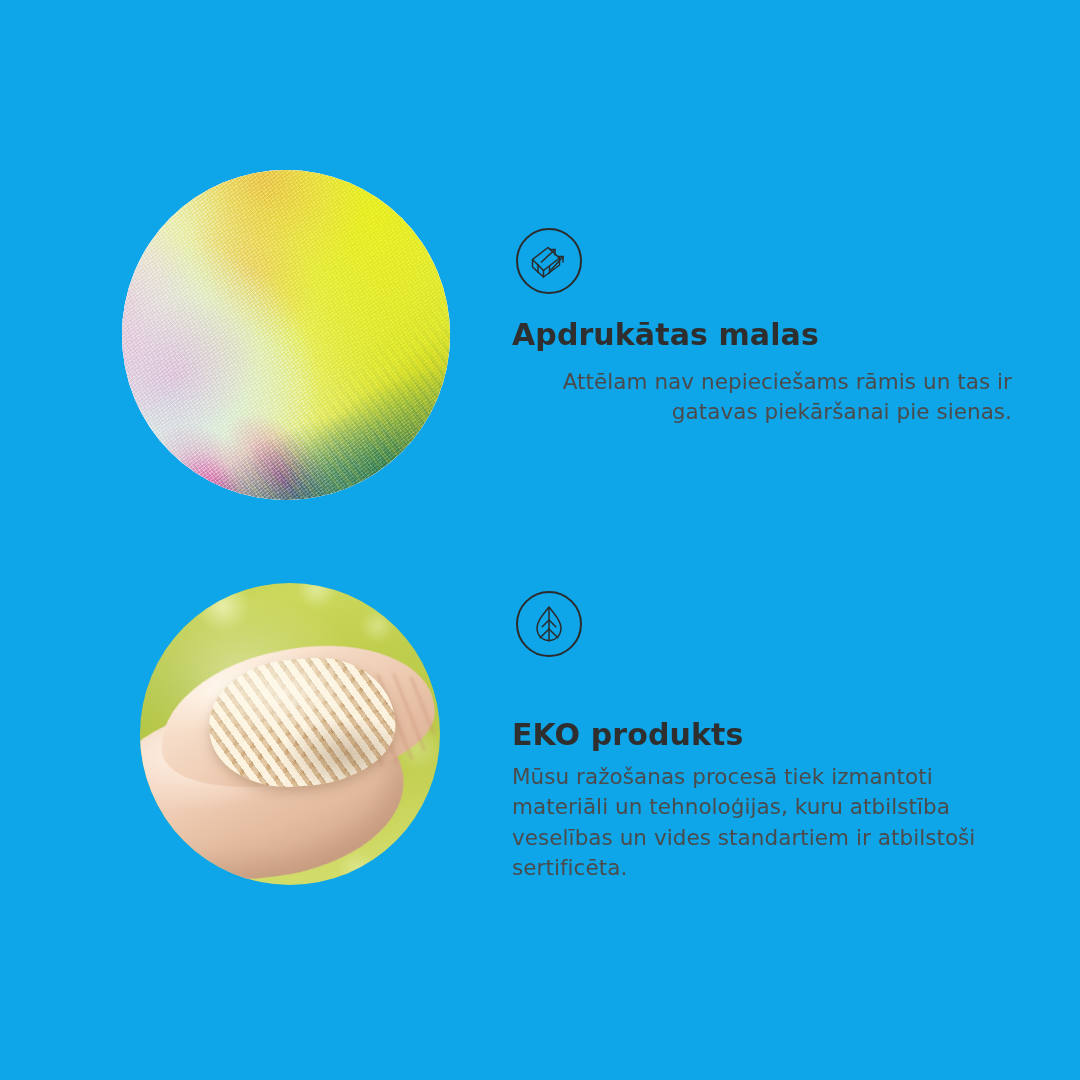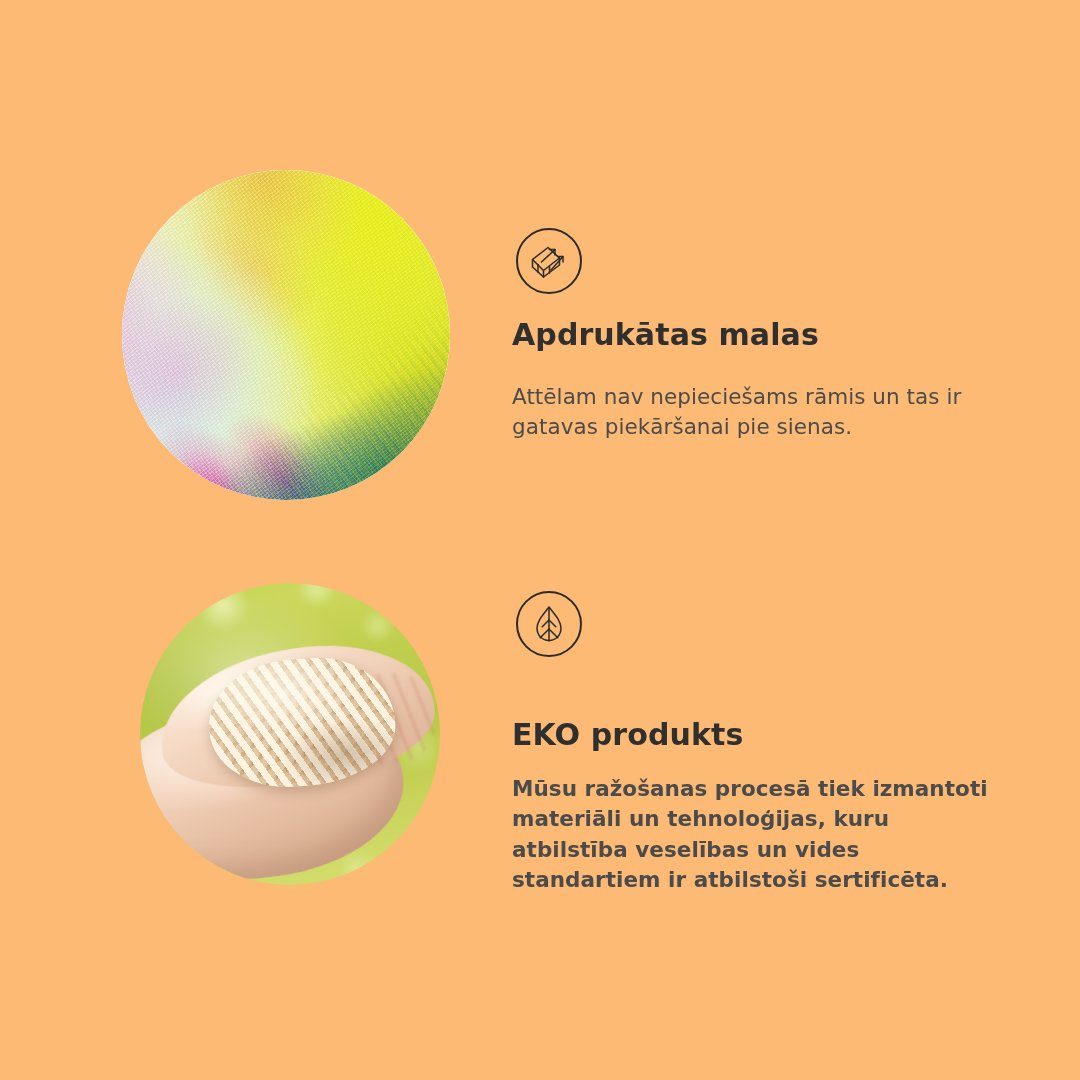--- a/index.html
+++ b/index.html
@@ -14,21 +14,21 @@
     background: #f1f1f1;
     font-family: "DejaVu Sans", "Liberation Sans", sans-serif;
     overflow: hidden;
     position: relative;
   }
 
   .page {
     position: relative;
     width: 1080px;
     height: 1080px;
-    background: #fdba74;
+    background: #0ea5e9;
   }
 
   
   .feature {
     position: absolute;
   }
 
   .feature-media {
     position: absolute;
     border-radius: 50%;
@@ -210,21 +210,21 @@
   
   .canvas-face-shade {
     position: absolute;
     inset: 0;
     border-radius: 14px 4px 4px 4px;
     background: linear-gradient(182deg, rgba(0,0,0,0) 72%, rgba(0,0,0,0.16) 92%, rgba(0,0,0,0.26) 100%);
   }
 
   #icon-printed-edges-wrap { left: 516px; top: 228px; }
   #text-printed-edges { left: 512px; top: 318px; width: 500px; }
-  #text-printed-edges .feature-desc { margin-top: 29px; }
+  #text-printed-edges .feature-desc { margin-top: 14px; text-align: right; }
 
   
   #media-eco {
     left: 140px;
     top: 583px;
     width: 300px;
     height: 302px;
   }
 
   
@@ -354,21 +354,21 @@
   .sun-glow {
     position: absolute;
     inset: 0;
     background:
       radial-gradient(ellipse 48% 34% at 34% 30%, rgba(255,252,238,0.42) 0%, rgba(255,250,230,0.12) 52%, rgba(0,0,0,0) 80%);
     pointer-events: none;
   }
 
   #icon-eco-wrap { left: 516px; top: 591px; }
   #text-eco { left: 512px; top: 718px; width: 500px; }
-  #text-eco .feature-desc { margin-top: 21px; font-weight: bold; }
+  #text-eco .feature-desc { margin-top: 9px; }
 </style>
 </head>
 <body>
 
 <div class="page">
 
   <div class="feature">
 
     <div class="feature-media" id="media-canvas">
       <div class="wall"></div>

